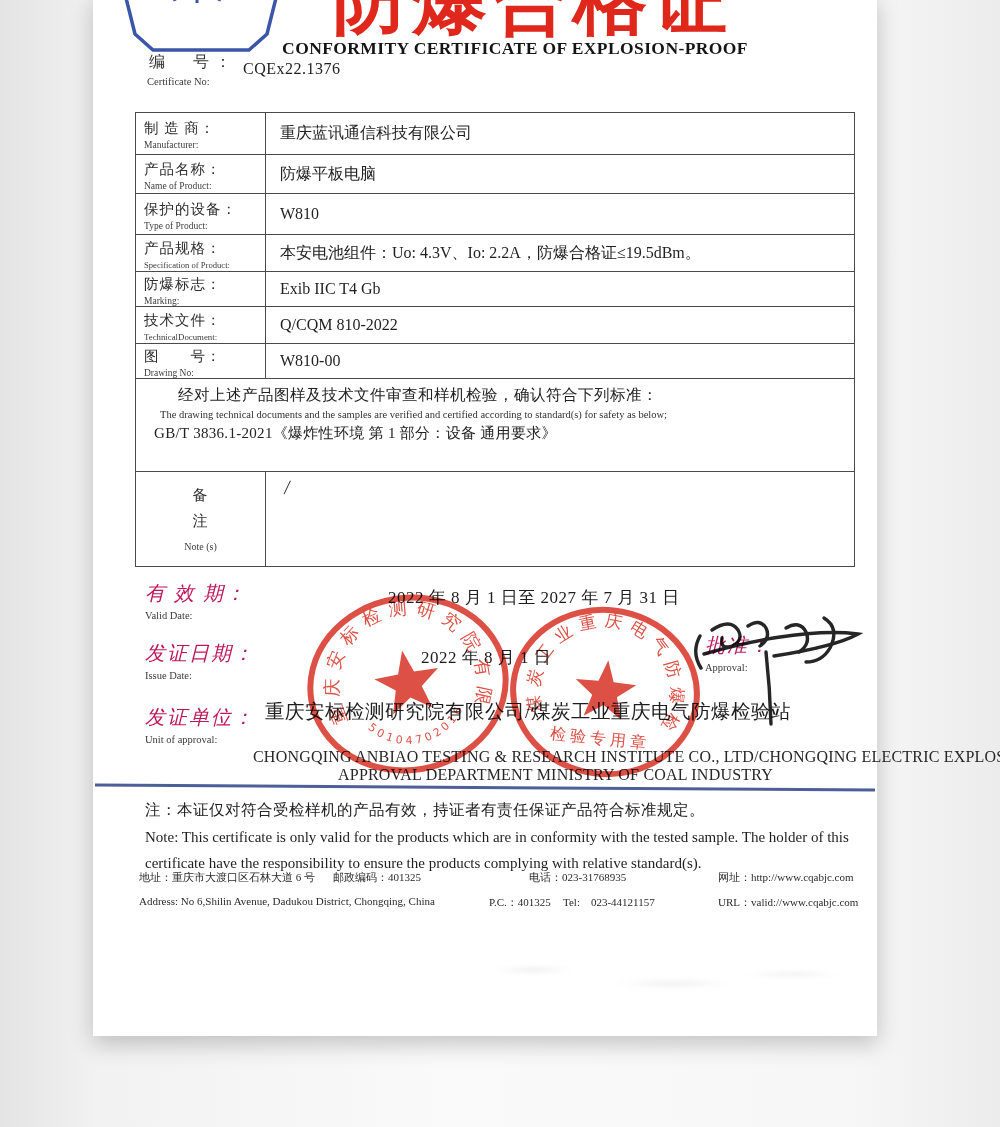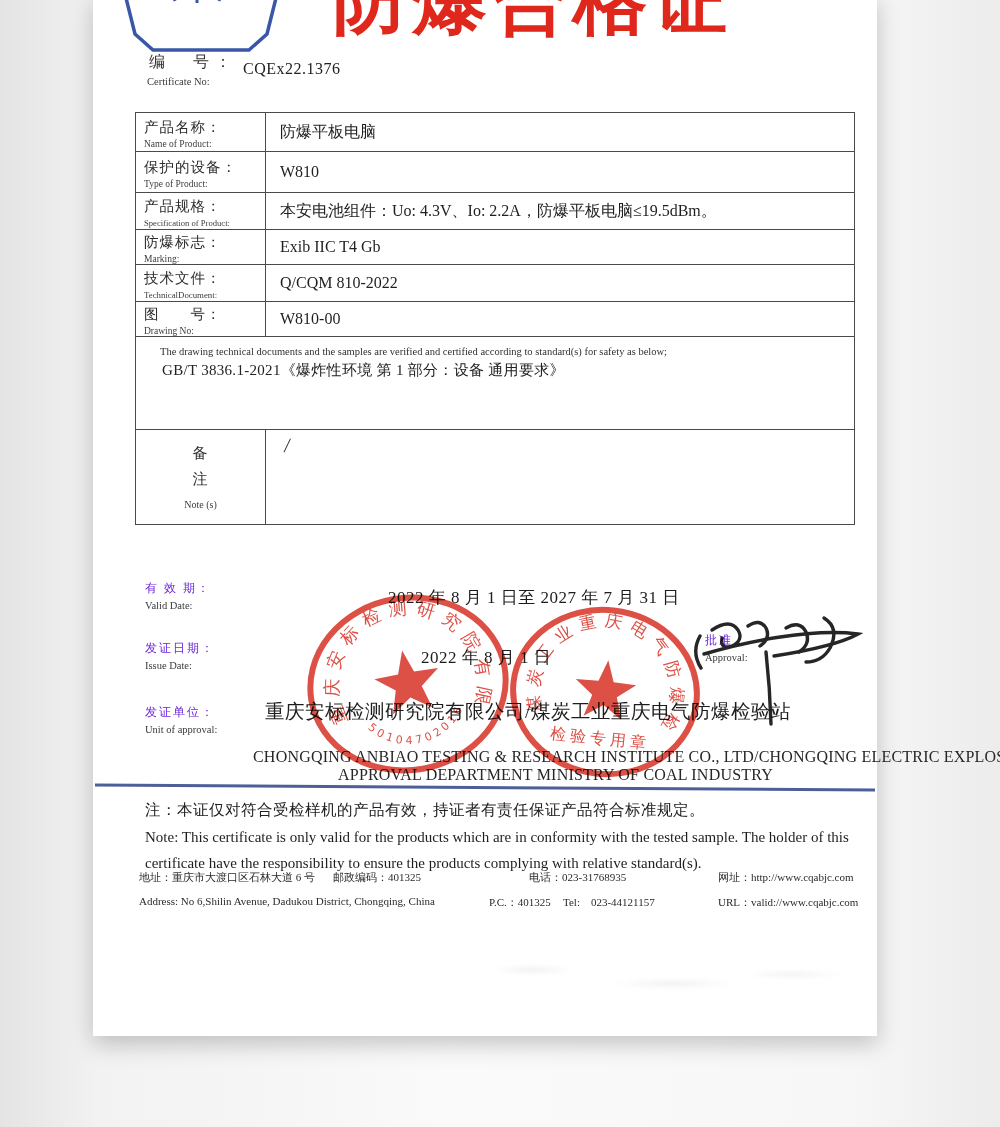--- a/index.html
+++ b/index.html
@@ -40,28 +40,28 @@
   .tlabel {
     width:130px; border-right:1px solid #4a4a4a; padding:4px 6px 2px 8px;
     display:flex; flex-direction:column; justify-content:center;
   }
   .tlabel .cn { font-size:14.5px; letter-spacing:1px; color:#2e2e2e; }
   .tlabel .en { font-size:9.5px; color:#3c3c3c; margin-top:2px; }
   .tvalue { flex:1; display:flex; align-items:center; padding:2px 8px 2px 14px; font-size:16px; color:#1f1f1f; }
   .std-cell { padding:6px 10px 4px 14px; }
   .std-cn { font-size:15.5px; color:#222; text-indent:28px; letter-spacing:.5px; }
   .std-en { font-size:10.5px; color:#303030; margin:3px 0 2px 10px; }
-  .std-item { font-size:15px; color:#222; margin-top:4px; margin-left:12px; letter-spacing:.3px; }
+  .std-item { font-size:15px; color:#222; margin-top:4px; margin-left:4px; letter-spacing:.3px; }
   .note-label { justify-content:space-around; align-items:center; text-align:center; padding:10px 4px; }
   .note-label .cn { font-size:15px; }
   .note-label .en { font-size:10px; }
   .note-value { align-items:flex-start; padding-top:4px; font-size:20px; transform:skewX(-8deg); }
 
   
-  .flabel-cn { font-size:12px; letter-spacing:2px; color:#6d28d9; }
+  .flabel-cn { font-size:20px; letter-spacing:2px; color:#be185d;font-style:italic; }
   .flabel-en { font-size:10.5px; color:#3a3a3a; margin-top:3px; }
   .fvalue { font-size:17px; color:#1d1d1d; letter-spacing:.5px;margin-left:8px; }
 
   
   .unit-cn { font-size:19.5px; color:#1d1d1d; letter-spacing:.5px; white-space:nowrap; }
   .unit-en { font-size:16px; color:#262626; letter-spacing:.2px; white-space:nowrap;margin-top:20px; }
 
   .divider-blue { left:2px; top:792px; width:780px; height:2.5px; background:#4d5f99; transform:rotate(.35deg); }
 
   .bottom-note-cn { left:52px; top:806px; font-size:15.5px; color:#222; letter-spacing:.5px; }
@@ -83,27 +83,35 @@
 <body>
 
 <div class="page">
 
   <svg class="abs" style="left:28px;top:0;" width="160" height="62" viewBox="0 0 160 62">
     <polyline points="3,-4 14,40 32,56 128,56 146,40 157,-4" fill="none" stroke="#3b56a8" stroke-width="3.5"></polyline>
     <path d="M52,0 L54,7 M76,0 L76,9 M100,0 L98,7 M120,0 L118,5" stroke="#3b56a8" stroke-width="3" fill="none"></path>
   </svg>
 
   <div class="abs title-cn">防爆合格证</div>
+  <div class="abs title-en">CONFORMITY CERTIFICATE OF EXPLOSION-PROOF</div>
 
   <div class="abs certno-label-cn">编　号：</div>
   <div class="abs certno-label-en">Certificate No:</div>
   <div class="abs certno-value">CQEx22.1376</div>
 
   <div class="abs cert-table">
 
+    <div class="trow" style="height:42px">
+      <div class="tlabel">
+        <span class="cn">制 造 商：</span>
+        <span class="en">Manufacturer:</span>
+      </div>
+      <div class="tvalue">重庆蓝讯通信科技有限公司</div>
+    </div>
 
     <div class="trow" style="height:39px">
       <div class="tlabel">
         <span class="cn">产品名称：</span>
         <span class="en">Name of Product:</span>
       </div>
       <div class="tvalue">防爆平板电脑</div>
     </div>
 
     <div class="trow" style="height:41px">
@@ -112,21 +120,21 @@
         <span class="en">Type of Product:</span>
       </div>
       <div class="tvalue">W810</div>
     </div>
 
     <div class="trow" style="height:37px">
       <div class="tlabel">
         <span class="cn">产品规格：</span>
         <span class="en" style="font-size:8.6px">Specification of Product:</span>
       </div>
-      <div class="tvalue">本安电池组件：Uo: 4.3V、Io: 2.2A，防爆平板电脑≤19.5dBm。</div>
+      <div class="tvalue">本安电池组件：Uo: 4.3V、Io: 2.2A，防爆合格证≤19.5dBm。</div>
     </div>
 
     <div class="trow" style="height:35px">
       <div class="tlabel">
         <span class="cn">防爆标志：</span>
         <span class="en">Marking:</span>
       </div>
       <div class="tvalue">Exib IIC T4 Gb</div>
     </div>
 
@@ -141,20 +149,21 @@
     <div class="trow" style="height:35px">
       <div class="tlabel">
         <span class="cn">图　　号：</span>
         <span class="en">Drawing No:</span>
       </div>
       <div class="tvalue">W810-00</div>
     </div>
 
     <div class="trow" style="height:93px">
       <div class="std-cell" style="width:100%">
+        <div class="std-cn">经对上述产品图样及技术文件审查和样机检验，确认符合下列标准：</div>
         <div class="std-en">The drawing technical documents and the samples are verified and certified according to standard(s) for safety as below;</div>
         <div class="std-item">GB/T 3836.1-2021《爆炸性环境 第 1 部分：设备 通用要求》</div>
       </div>
     </div>
 
     <div class="trow" style="height:94px">
       <div class="tlabel note-label">
         <span class="cn">备</span>
         <span class="cn">注</span>
         <span class="en">Note (s)</span>

